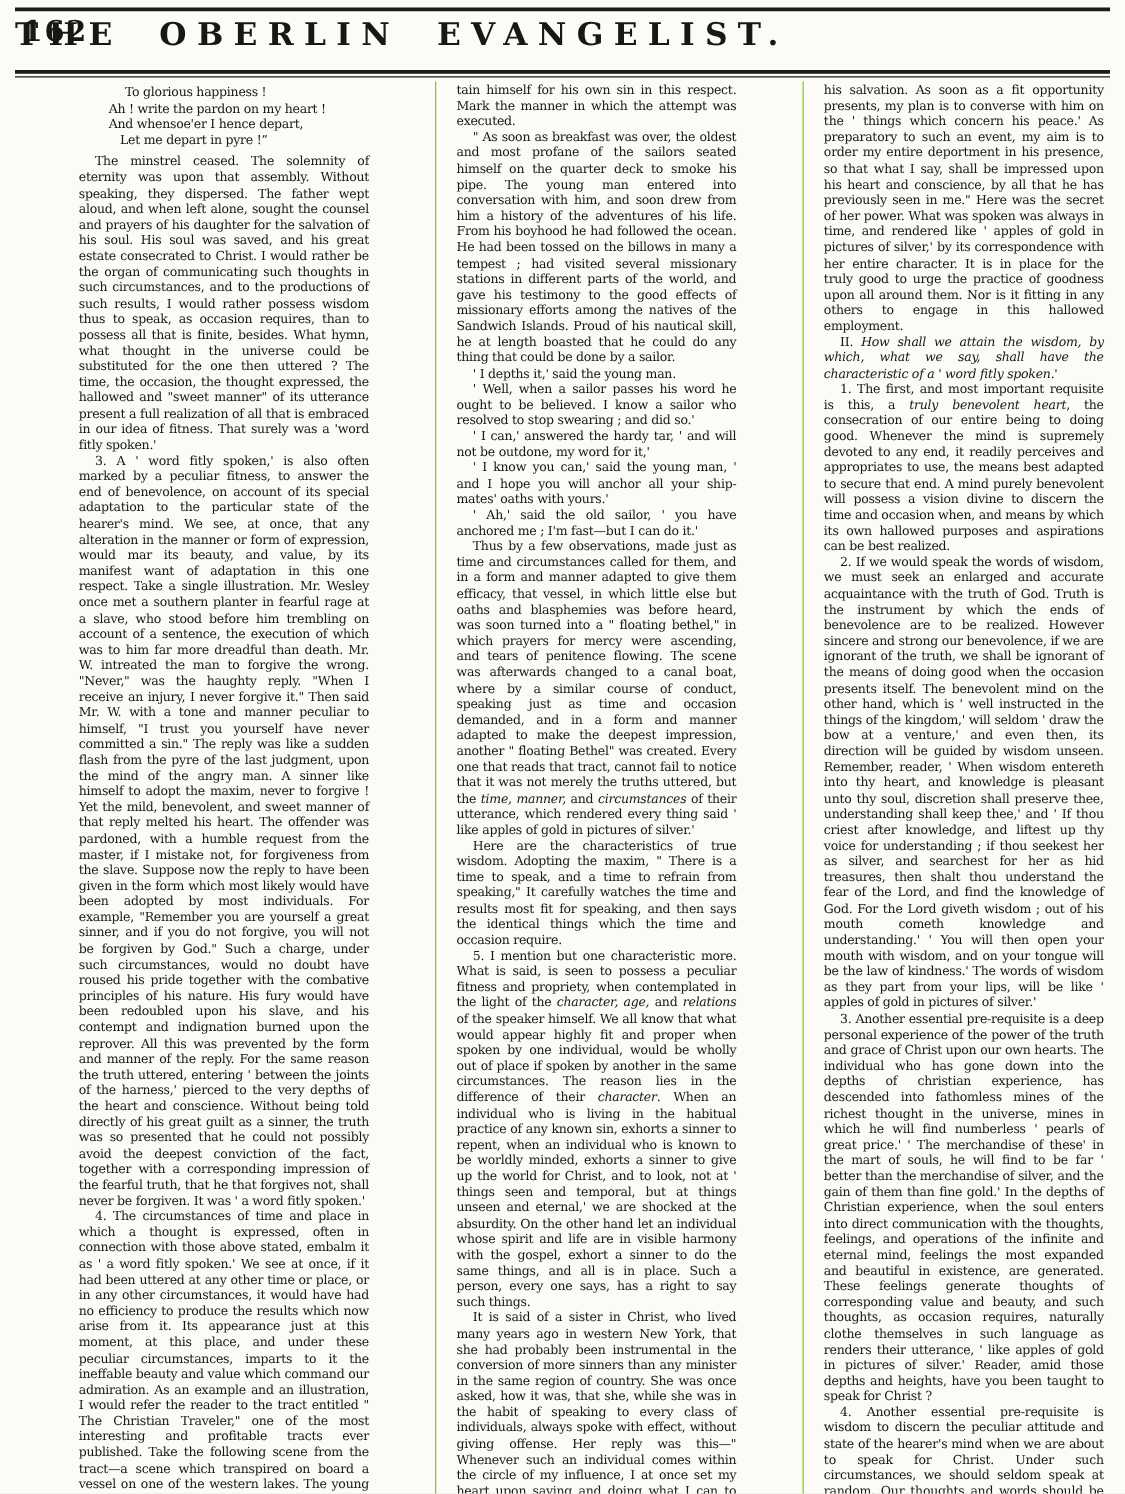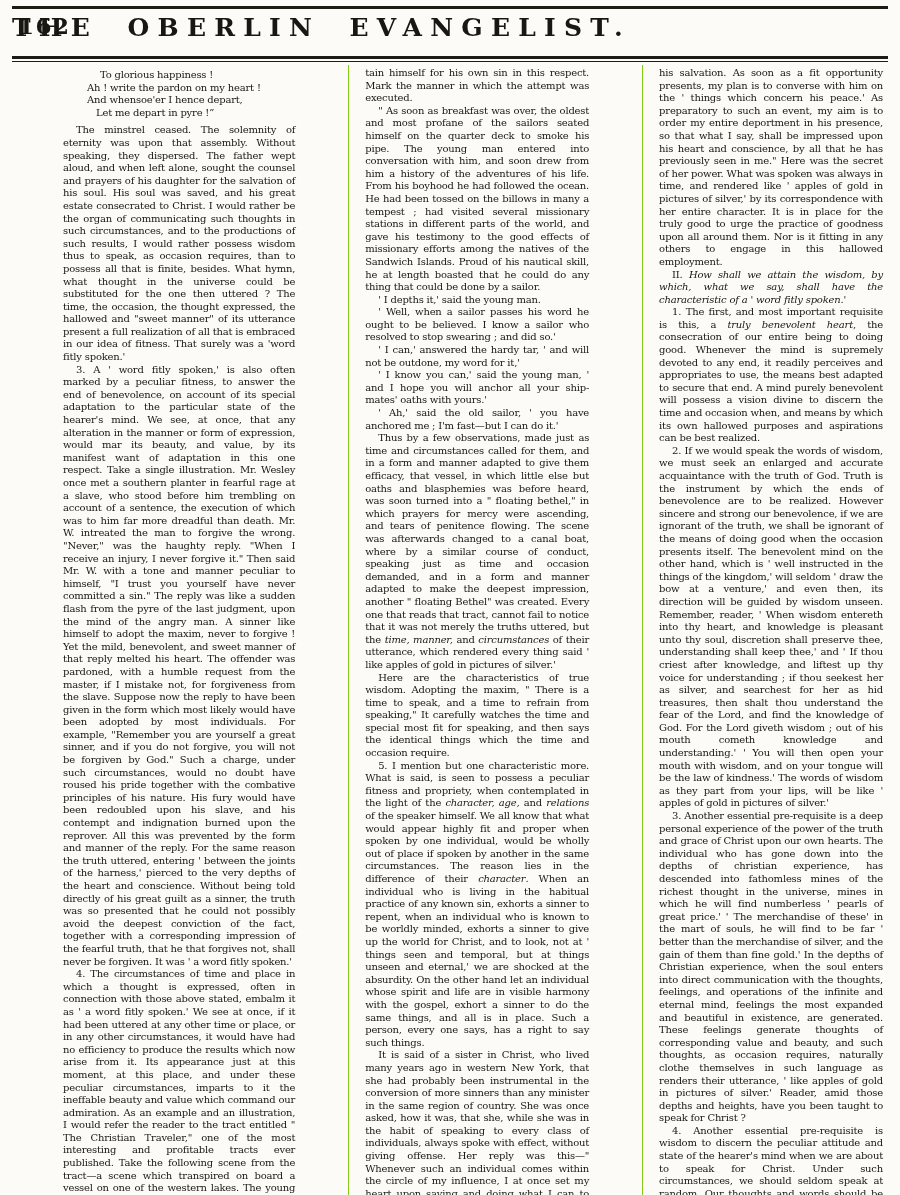--- a/index.html
+++ b/index.html
@@ -66,21 +66,21 @@
       </div>
     <div class="col">
         <p class="noindent">tain himself for his own sin in this respect.  Mark the manner in which the attempt was executed.</p>
         <p class="indent">" As soon as breakfast was over, the oldest and most profane of the sailors seated himself on the quarter deck to smoke his pipe.  The young man entered into conversation with him, and soon drew from him a history of the adventures of his life. From his boyhood he had followed the ocean.  He had been tossed on the billows in many a tempest ; had visited several missionary stations in different parts of the world, and gave his testimony to the good effects of missionary efforts among the natives of the Sandwich Islands.  Proud of his nautical skill, he at length boasted that he could do any thing that could be done by a sailor.</p>
         <p class="indent">' I depths it,' said the young man.</p>
         <p class="indent">' Well, when a sailor passes his word he ought to be believed.  I know a sailor who resolved to stop swearing ; and did so.'</p>
         <p class="indent">' I can,' answered the hardy tar, ' and will not be outdone, my word for it,'</p>
         <p class="indent">' I know you can,' said the young man, ' and I hope you will anchor all your ship-mates' oaths with yours.'</p>
         <p class="indent">' Ah,' said the old sailor, ' you have anchored me ; I'm fast—but I can do it.'</p>
         <p class="indent">Thus by a few observations, made just as time and circumstances called for them, and in a form and manner adapted to give them efficacy, that vessel, in which little else but oaths and blasphemies was before heard, was soon turned into a " floating bethel," in which prayers for mercy were ascending, and tears of penitence flowing.  The scene was afterwards changed to a canal boat, where by a similar course of conduct, speaking just as time and occasion demanded, and in a form and manner adapted to make the deepest impression, another " floating Bethel" was created.  Every one that reads that tract, cannot fail to notice that it was not merely the truths uttered, but the <i>time, manner,</i> and <i>circumstances</i> of their utterance, which rendered every thing said ' like apples of gold in pictures of silver.'</p>
-        <p class="indent">Here are the characteristics of true wisdom. Adopting the maxim, " There is a time to speak, and a time to refrain from speaking," It carefully watches the time and special most fit for speaking, and then says the identical things which the time and occasion require.</p>
+        <p class="indent">Here are the characteristics of true wisdom. Adopting the maxim, " There is a time to speak, and a time to refrain from speaking," It carefully watches the time and results most fit for speaking, and then says the identical things which the time and occasion require.</p>
         <p class="indent">5.  I mention but one characteristic more.  What is said, is seen to possess a peculiar fitness and propriety, when contemplated in the light of the <i>character, age,</i> and <i>relations</i> of the speaker himself.  We all know that what would appear highly fit and proper when spoken by one individual, would be wholly out of place if spoken by another in the same circumstances.  The reason lies in the difference of their <i>character</i>. When an individual who is living in the habitual practice of any known sin, exhorts a sinner to repent, when an individual who is known to be worldly minded, exhorts a sinner to give up the world for Christ, and to look, not at ' things seen and temporal, but at things unseen and eternal,' we are shocked at the absurdity.  On the other hand let an individual whose spirit and life are in visible harmony with the gospel, exhort a sinner to do the same things, and all is in place. Such a person, every one says, has a right to say such things.</p>
         <p class="indent">It is said of a sister in Christ, who lived many years ago in western New York, that she had probably been instrumental in the conversion of more sinners than any minister in the same region of country.  She was once asked, how it was, that she, while she was in the habit of speaking to every class of individuals, always spoke with effect, without giving offense.  Her reply was this—" Whenever such an individual comes within the circle of my influence, I at once set my heart upon saying and doing what I can to secure</p>
       </div>
     <div class="col">
         <p class="noindent">his salvation.  As soon as a fit opportunity presents, my plan is to converse with him on the ' things which concern his peace.'  As preparatory to such an event, my aim is to order my entire deportment in his presence, so that what I say, shall be impressed upon his heart and conscience, by all that he has previously seen in me."  Here was the secret of her power.  What was spoken was always in time, and rendered like ' apples of gold in pictures of silver,' by its correspondence with her entire character.  It is in place for the truly good to urge the practice of goodness upon all around them.  Nor is it fitting in any others to engage in this hallowed employment.</p>
         <p class="indent">II.  <i>How shall we attain the wisdom, by which, what we say, shall have the characteristic of a ' word fitly spoken.'</i></p>
         <p class="indent">1.  The first, and most important requisite is this, a <i>truly benevolent heart</i>, the consecration of our entire being to doing good.  Whenever the mind is supremely devoted to any end, it readily perceives and appropriates to use, the means best adapted to secure that end.  A mind purely benevolent will possess a vision divine to discern the time and occasion when, and means by which its own hallowed purposes and aspirations can be best realized.</p>
         <p class="indent">2.  If we would speak the words of wisdom, we must seek an enlarged and accurate acquaintance with the truth of God.  Truth is the instrument by which the ends of benevolence are to be realized.  However sincere and strong our benevolence, if we are ignorant of the truth, we shall be ignorant of the means of doing good when the occasion presents itself.  The benevolent mind on the other hand, which is ' well instructed in the things of the kingdom,' will seldom ' draw the bow at a venture,' and even then, its direction will be guided by wisdom unseen.  Remember, reader, ' When wisdom entereth into thy heart, and knowledge is pleasant unto thy soul, discretion shall preserve thee, understanding shall keep thee,' and ' If thou criest after knowledge, and liftest up thy voice for understanding ; if thou seekest her as silver, and searchest for her as hid treasures, then shalt thou understand the fear of the Lord, and find the knowledge of God.  For the Lord giveth wisdom ; out of his mouth cometh knowledge and understanding.'  ' You will then open your mouth with wisdom, and on your tongue will be the law of kindness.'  The words of wisdom as they part from your lips, will be like ' apples of gold in pictures of silver.'</p>
         <p class="indent">3.  Another essential pre-requisite is a deep personal experience of the power of the truth and grace of Christ upon our own hearts.  The individual who has gone down into the depths of christian experience, has descended into fathomless mines of the richest thought in the universe, mines in which he will find numberless ' pearls of great price.'  ' The merchandise of these' in the mart of souls, he will find to be far ' better than the merchandise of silver, and the gain of them than fine gold.'  In the depths of Christian experience, when the soul enters into direct communication with the thoughts, feelings, and operations of the infinite and eternal mind, feelings the most expanded and beautiful in existence, are generated.  These feelings generate thoughts of corresponding value and beauty, and such thoughts, as occasion requires, naturally clothe themselves in such language as renders their utterance, ' like apples of gold in pictures of silver.'  Reader, amid those depths and heights, have you been taught to speak for Christ ?</p>
         <p class="indent">4.  Another essential pre-requisite is wisdom to discern the peculiar attitude and state of the hearer's mind when we are about to speak for Christ. Under such circumstances, we should seldom speak at random.  Our thoughts and words should be well selected.  Especially should they be adapted to the peculiar state of the hearer's mind at the moment.  The individual that is best acquainted, experimentally and theoretically, with the gospel, and is of the most " quick understanding" to dis-</p>

